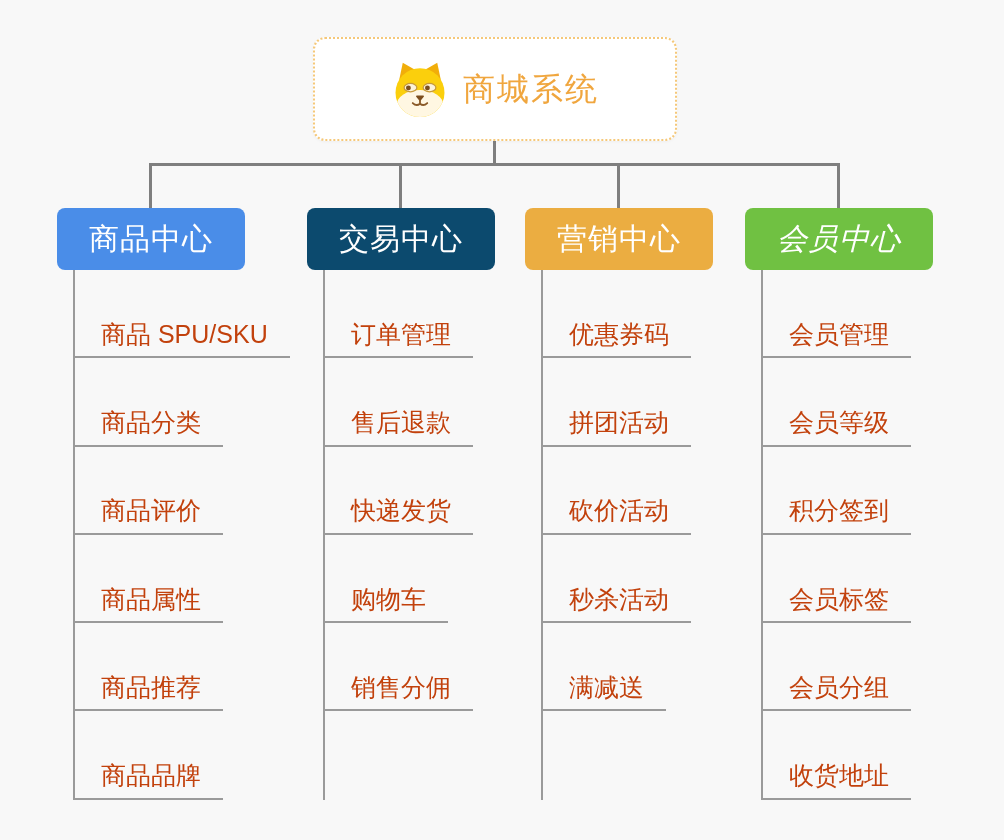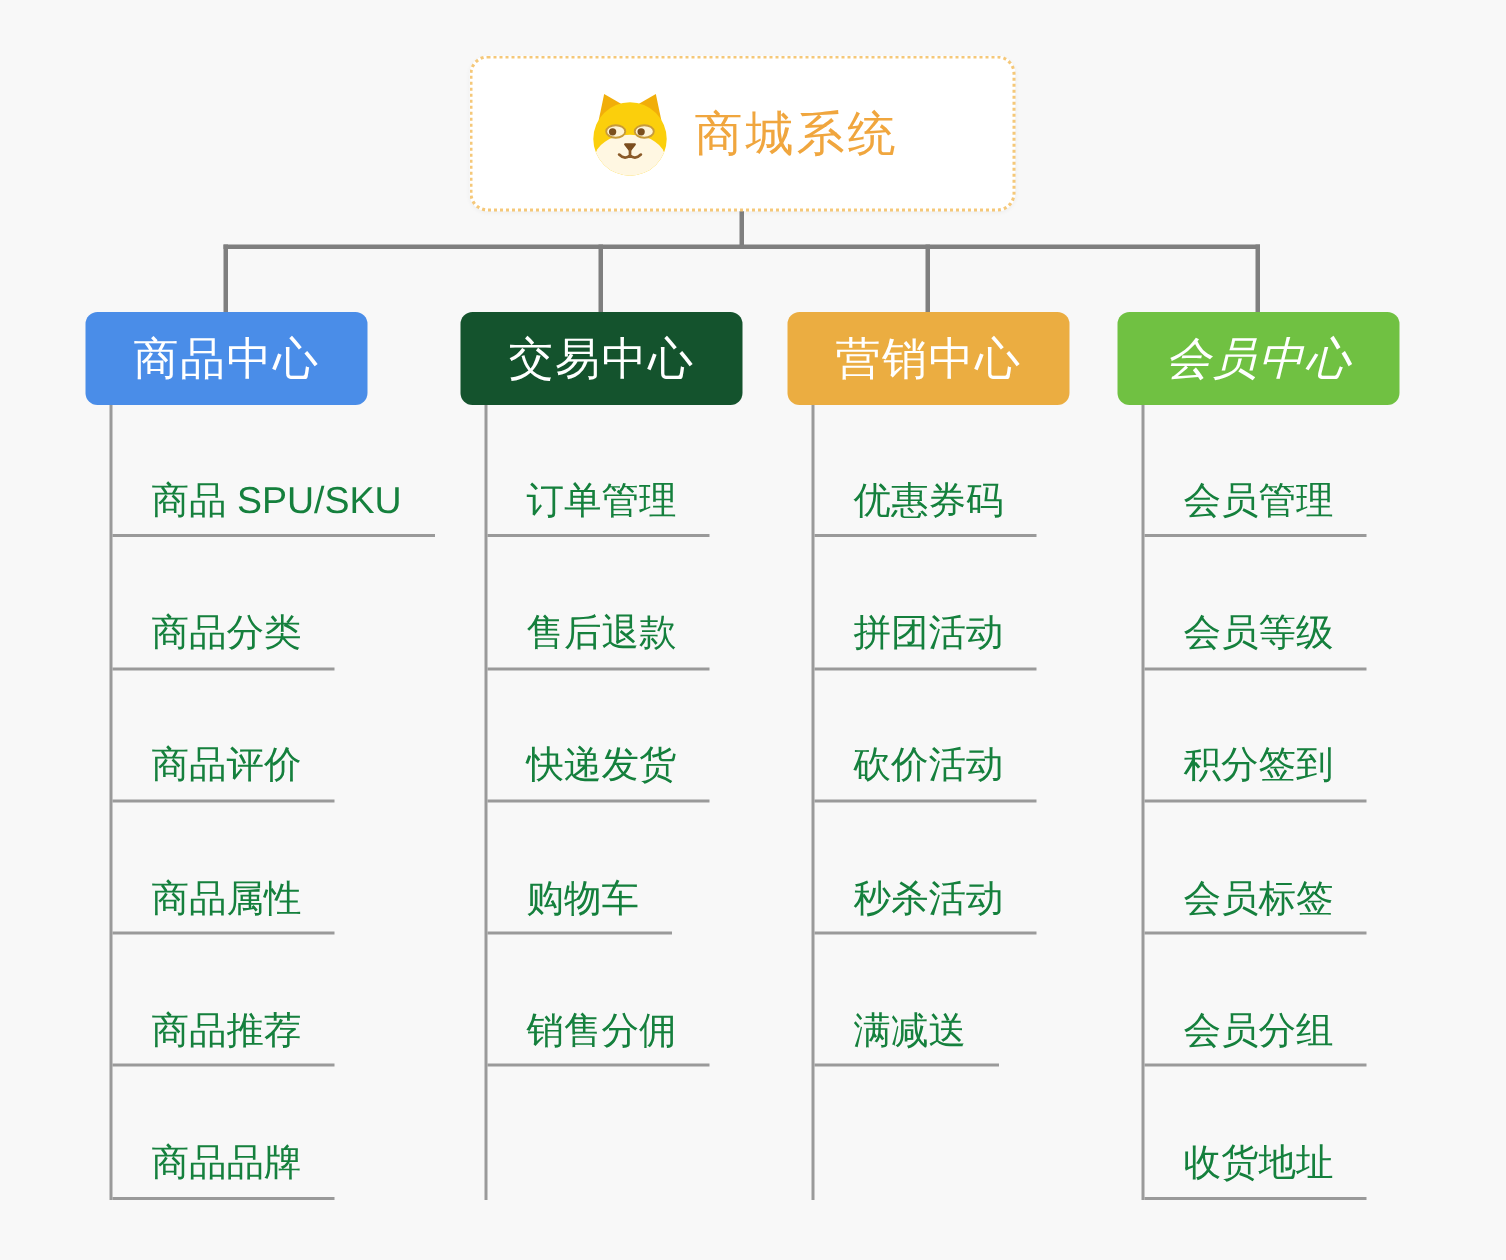--- a/index.html
+++ b/index.html
@@ -80,21 +80,21 @@
     width:fit-content;
     display:flex;
     align-items:flex-end;
     padding:0 22px 8px 26px;
     border-bottom:2px solid #9a9a9a;
     white-space:nowrap;
     cursor:pointer;
   }
   .item span {
     font-size:25px;
-    color:#15803d;
+    color:#c2410c;
     line-height:1.1;
   }
 </style>
 </head>
 <body>
 
 <div class="canvas">
 
   <div class="conn conn-root-drop"></div>
   <div class="conn conn-bus"></div>
@@ -120,21 +120,21 @@
       <circle cx="19.2" cy="30.8" r="2.7" fill="#7a4f1d"></circle>
       <circle cx="40.2" cy="30.8" r="2.7" fill="#7a4f1d"></circle>
 
       <path d="M28.4 40 L35.6 40 L32 44.6 Z" fill="#7c4e1e" stroke="#7c4e1e" stroke-width="1.5" stroke-linejoin="round"></path>
       <path d="M32 44.6 L32 48.2 M24 47.5 Q28 51.5 32 48.2 Q36 51.5 40 47.5" fill="none" stroke="#8a5a28" stroke-width="2" stroke-linecap="round"></path>
     </svg>
     <span class="root-label">商城系统</span>
   </div>
 
   <div class="branch-head head-0" style="background: rgb(74, 141, 232);">商品中心</div>
-  <div class="branch-head head-1" style="background: #14532d;">交易中心</div>
+  <div class="branch-head head-1" style="background: #0c4a6e;">交易中心</div>
   <div class="branch-head head-2" style="background: rgb(235, 173, 65); text-align: right;">营销中心</div>
   <div class="branch-head head-3" style="background: rgb(112, 193, 66); font-style: italic;">会员中心</div>
 
   <div class="items items-0">
     <div class="item">
         <span>商品 SPU/SKU</span>
       </div>
     <div class="item">
         <span>商品分类</span>
       </div>

